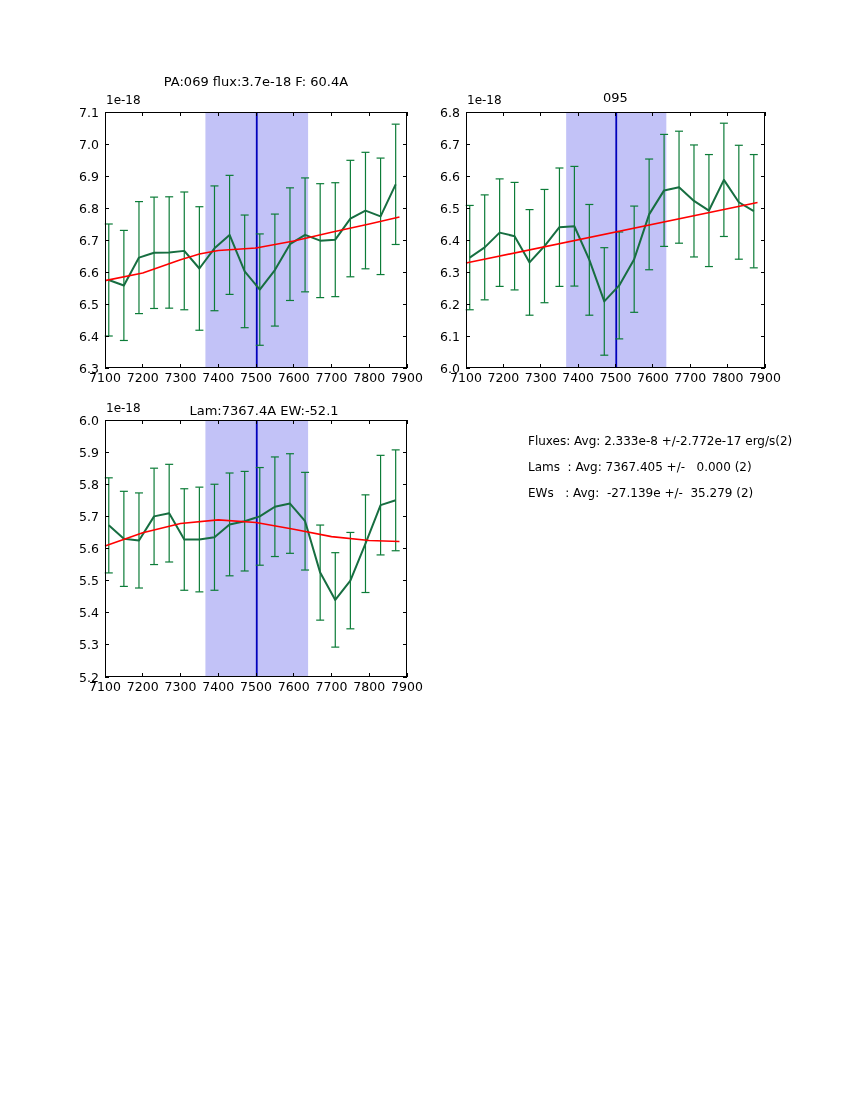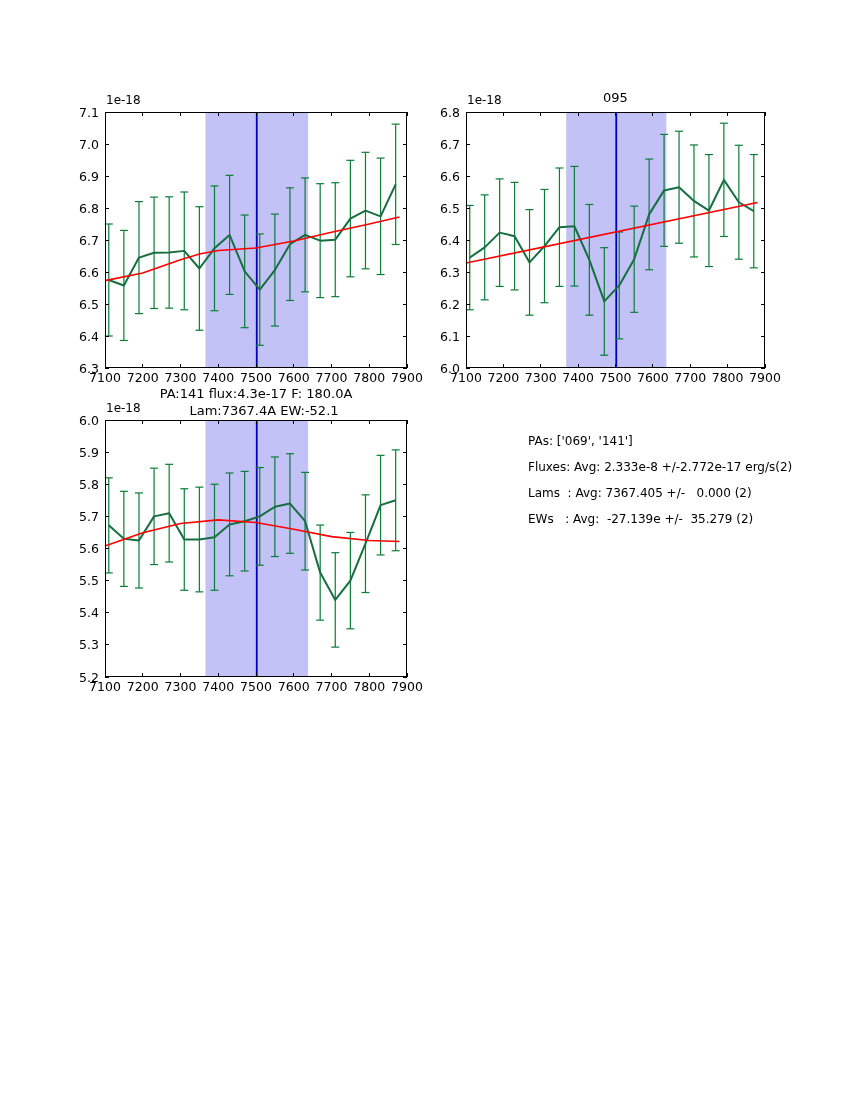--- a/index.html
+++ b/index.html
@@ -28,24 +28,24 @@
   .stats-line {
     font-size:12px; line-height:26px;
     white-space:pre; color:#000;
   }
 </style>
 </head>
 <body>
 
 <div class="figure">
 
+  <div class="chart-title" id="c0-t1">PA:069 flux:3.7e-18 F: 60.4A</div>
 
   <div class="chart-title" id="c1-t1">095</div>
 
-  <div class="chart-title" id="c2-t1">PA:141 flux:4.3e-17 F: 180.0A</div>
   <div class="chart-title" id="c2-t2">Lam:7367.4A EW:-52.1</div>
 
   <svg class="chart-svg" id="chart-0" viewBox="0 0 302 256">
       <rect x="100.415" y="0" width="102.67999999999999" height="256" fill="#c2c2f7"></rect>
       <line x1="151.755" y1="0" x2="151.755" y2="256" stroke="#0000bb" stroke-width="1.8"></line>
       <g stroke="#0c7c38" stroke-width="1.2">
         <line x1="3.7750000000000004" y1="111.99999999999991" x2="3.7750000000000004" y2="223.99999999999983"></line>
         <line x1="-0.22499999999999964" y1="111.99999999999991" x2="7.775" y2="111.99999999999991"></line>
         <line x1="-0.22499999999999964" y1="223.99999999999983" x2="7.775" y2="223.99999999999983"></line>
         <line x1="18.875" y1="118.40000000000006" x2="18.875" y2="228.4799999999999"></line>
@@ -420,19 +420,18 @@
         <text x="-6" y="133.00000000000014" text-anchor="end">5.6</text>
         <text x="-6" y="100.87499999999997" text-anchor="end">5.7</text>
         <text x="-6" y="68.75000000000009" text-anchor="end">5.8</text>
         <text x="-6" y="36.624999999999886" text-anchor="end">5.9</text>
         <text x="-6" y="4.5" text-anchor="end">6.0</text>
       </g>
       <text x="1" y="-8" font-size="12" fill="#000">1e-18</text>
     </svg>
 
   <div class="stats-panel">
-    <div class="stats-line">PAs: ['069', '141']</div>
     <div class="stats-line">Fluxes: Avg: 2.333e-8 +/-2.772e-17 erg/s(2)</div>
     <div class="stats-line">Lams  : Avg: 7367.405 +/-   0.000 (2)</div>
     <div class="stats-line">EWs   : Avg:  -27.139e +/-  35.279 (2)</div>
   </div>
 
 </div>
 
 </body></html>

